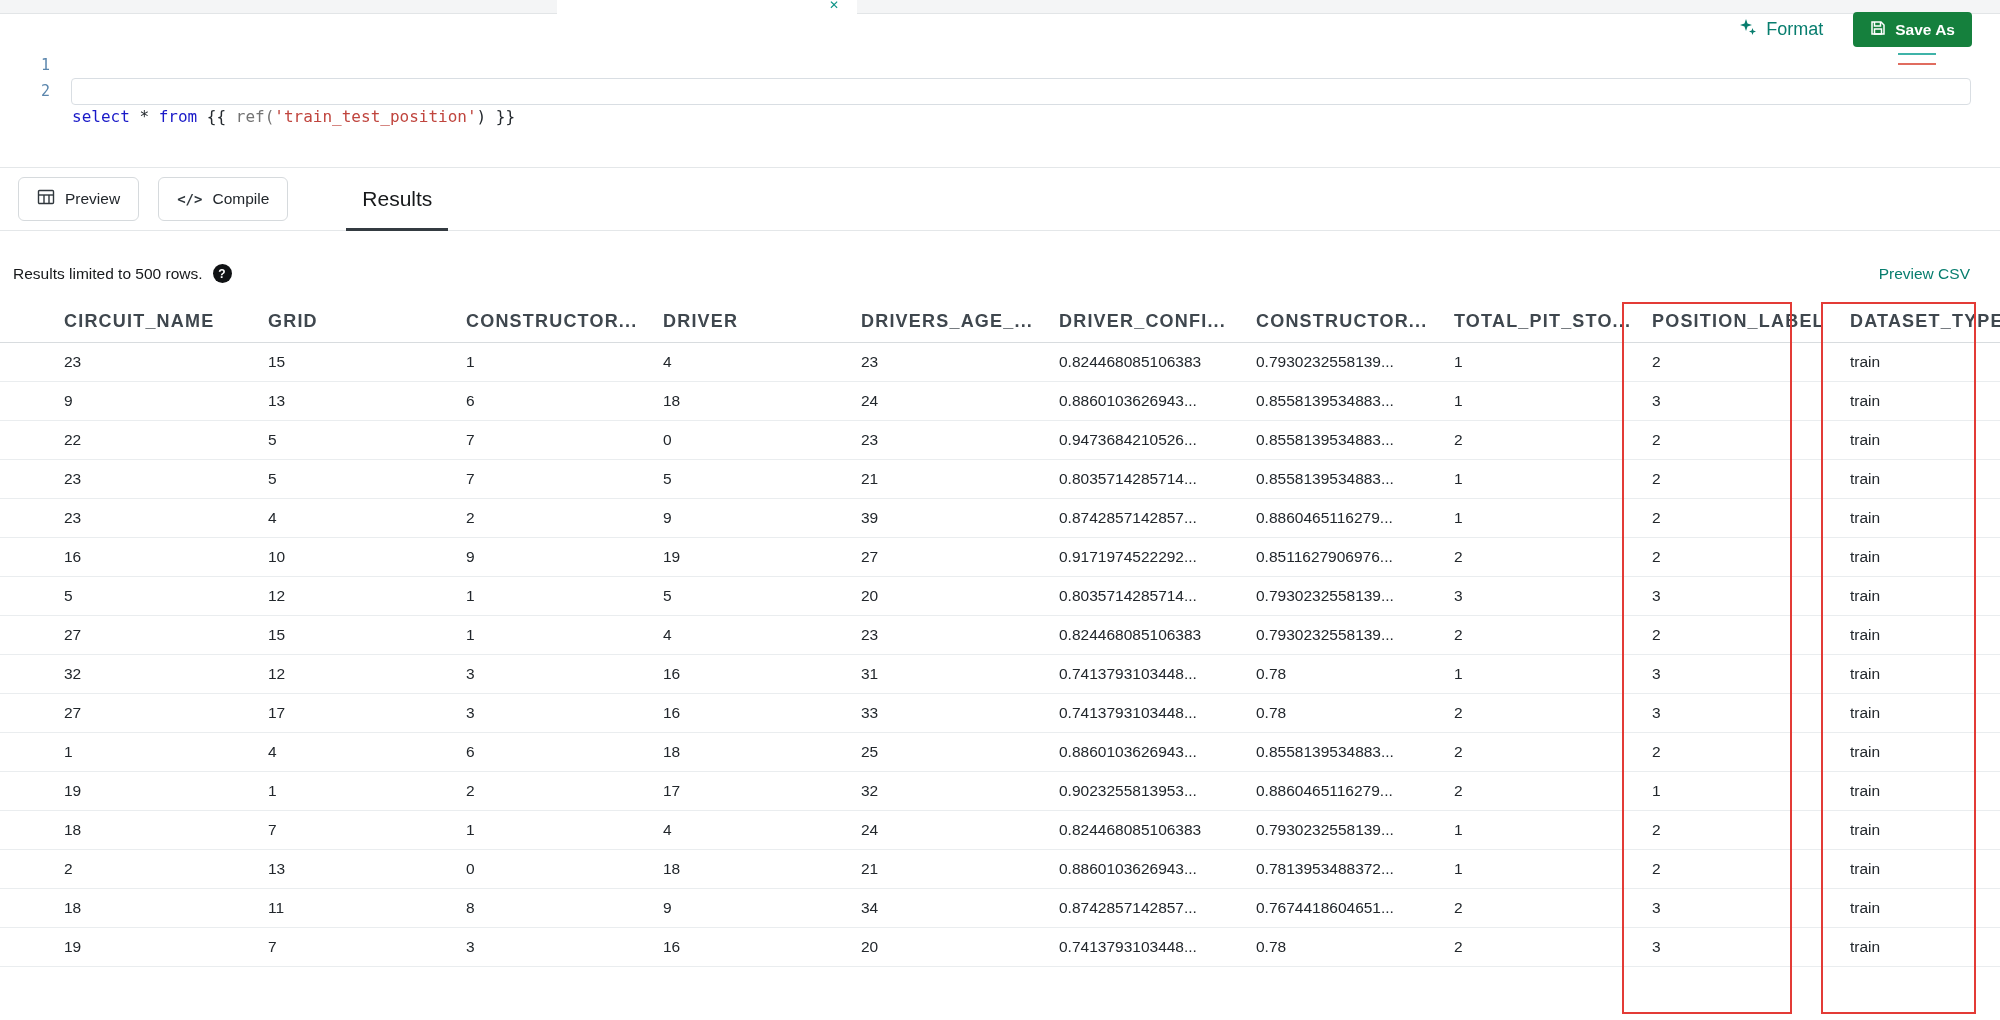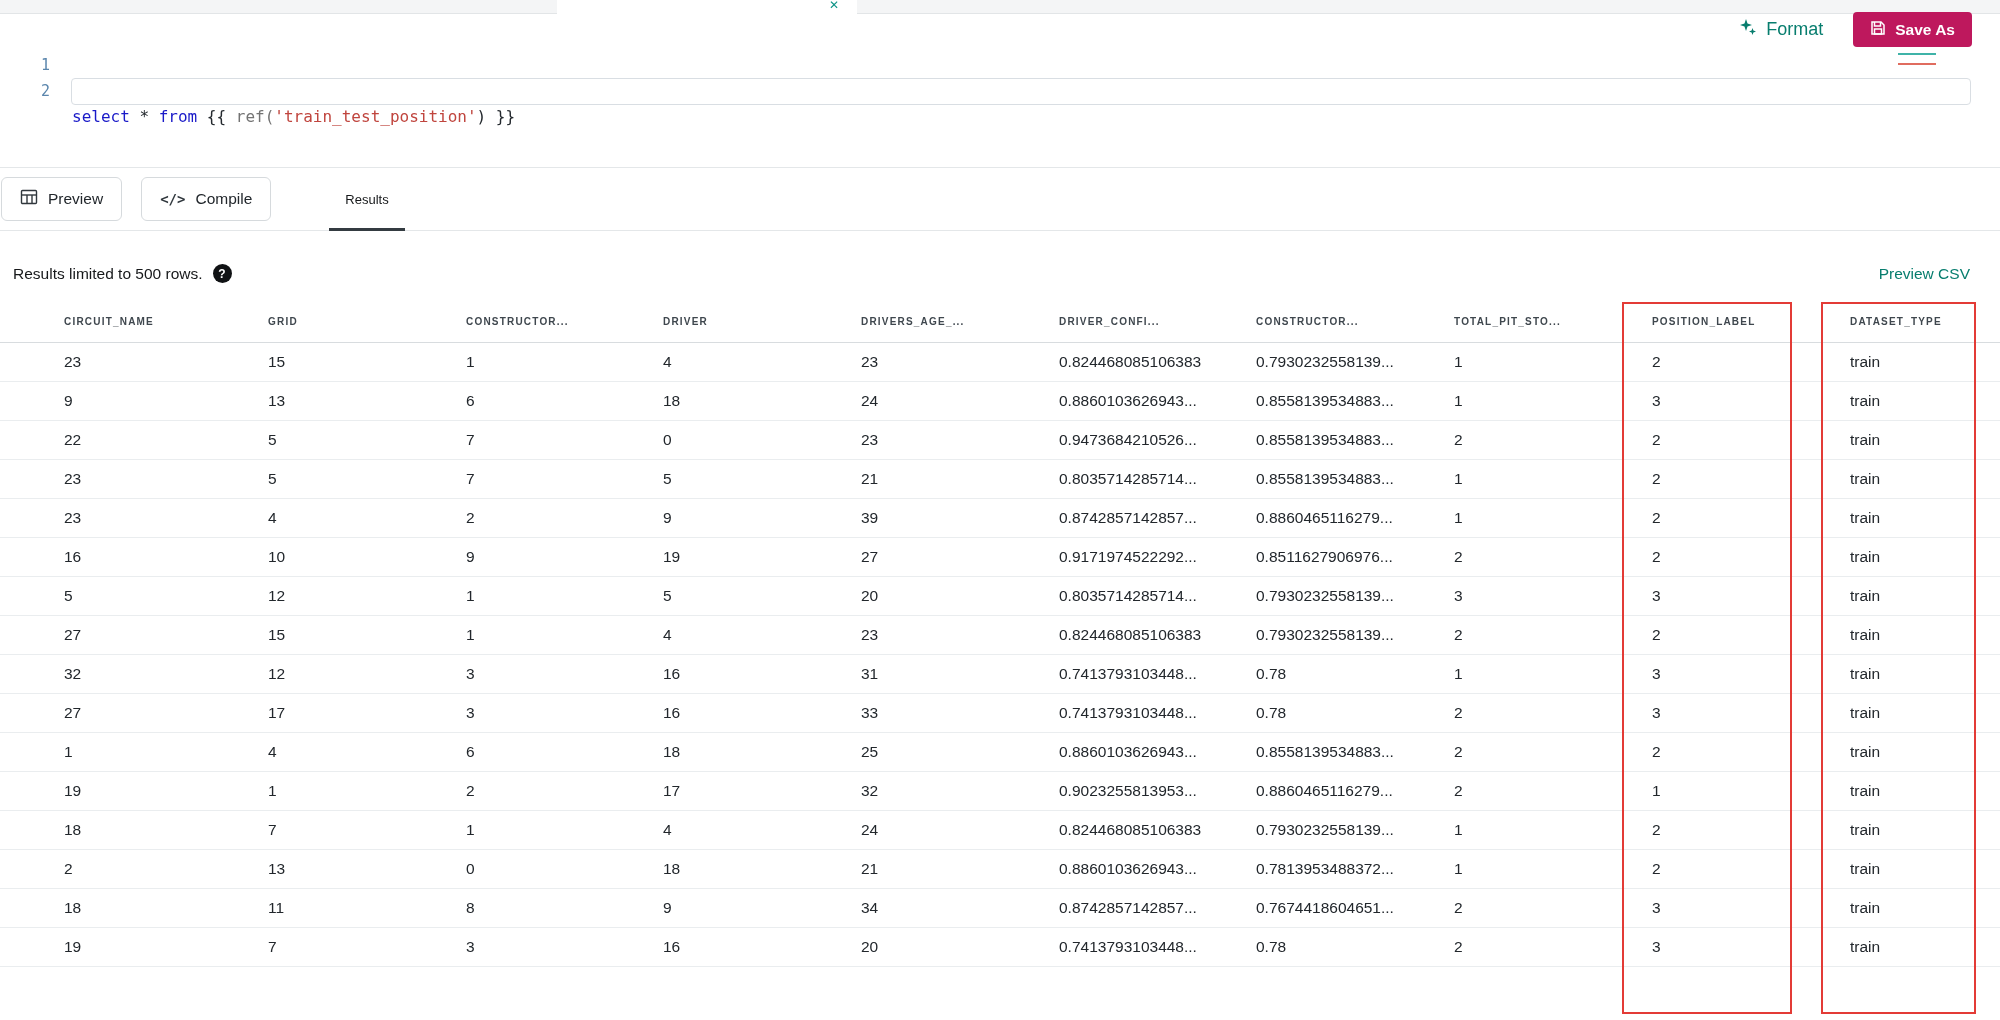--- a/index.html
+++ b/index.html
@@ -22,54 +22,54 @@
                font-family:"DejaVu Sans Mono", monospace; font-size:16px; line-height:26px; white-space:pre; }
   .code-line { height:26px; }
   .tok-kw { color:#1a1ac8; }
   .tok-plain { color:#24292e; }
   .tok-fn { color:#737373; }
   .tok-str { color:#c0453e; }
   .active-line { position:absolute; left:71px; top:63px; width:1900px; height:27px;
                  border:1px solid #d9dee3; border-radius:4px; }
   .editor-toolbar { position:absolute; top:-3px; right:28px; display:flex; align-items:center; gap:30px; }
   .format-btn { display:flex; align-items:center; gap:9px; color:#077d6e; font-size:18px; cursor:pointer; }
-  .saveas-btn { display:flex; align-items:center; gap:9px; background:#be185d; color:#fff;
+  .saveas-btn { display:flex; align-items:center; gap:9px; background:#15803d; color:#fff;
                 height:35px; padding:0 17px; border-radius:4px; font-size:15.5px; font-weight:bold;
                 border:none; cursor:pointer; }
   .lint-marks { position:absolute; top:38px; right:64px; width:38px; }
   .lint-marks .m1 { border-top:2px solid #3fb3a8; margin-bottom:8px; }
   .lint-marks .m2 { border-top:2px solid #e06c5f; }
 
   
   .pane-header { position:absolute; top:167px; left:0; right:0; height:64px;
                  border-top:1px solid #e4e7e9; border-bottom:1px solid #e4e7e9;
-                 display:flex; align-items:center; padding-left:1px; background:#fff; }
+                 display:flex; align-items:center; padding-left:18px; background:#fff; }
   .btn { display:flex; align-items:center; gap:10px; height:44px; padding:0 18px;
          background:#fff; border:1px solid #d6dadd; border-radius:6px;
          font-size:15.5px; color:#22272c; cursor:pointer; font-family:inherit; }
   .btn + .btn { margin-left:19px; }
   .compile-glyph { font-family:"DejaVu Sans Mono", monospace; font-size:14px; font-weight:bold; color:#30373d; }
   .tabs { display:flex; margin-left:58px; height:64px; gap:5px; }
-  .tab { display:flex; align-items:center; padding:0 16px; font-size:13px; color:#2a3036; cursor:pointer; }
+  .tab { display:flex; align-items:center; padding:0 16px; font-size:21px; color:#2a3036; cursor:pointer; }
   .tab.active { box-shadow: inset 0 -3px 0 #343b41; color:#16181a; }
 
   
   .results-bar { position:absolute; top:241px; left:0; right:0; height:65px;
                  display:flex; align-items:center; padding:0 30px 0 13px;
                  font-size:15.5px; color:#16181a; }
   .help-icon { width:19px; height:19px; border-radius:50%; background:#101214; color:#fff;
                font-size:12px; font-weight:bold; display:flex; align-items:center; justify-content:center;
                margin-left:10px; cursor:pointer; }
   .spacer { flex:1; }
   .download-link { color:#077d6e; font-size:15.5px; cursor:pointer; }
 
   
   .table-wrap { position:absolute; top:296px; left:0; right:0; bottom:0; overflow:hidden; }
   table { border-collapse:collapse; table-layout:fixed; width:2000px; margin-top:6px; }
-  th { height:40px; text-align:left; font-size:10px; letter-spacing:1.2px; color:#3f474e;
+  th { height:40px; text-align:left; font-size:18px; letter-spacing:1.2px; color:#3f474e;
        font-weight:bold; border-bottom:1px solid #d8dcdf; white-space:nowrap; overflow:hidden; }
   td { height:39px; font-size:15.5px; color:#22272c; border-bottom:1px solid #eaedef;
        white-space:nowrap; overflow:hidden; }
   th:first-child, td:first-child { padding-left:64px; }
   .hl { position:absolute; border:2px solid #e33b36; pointer-events:none; }
   .hl-1 { left:1622px; top:6px; width:170px; height:712px; }
   .hl-2 { left:1821px; top:6px; width:155px; height:712px; }
 </style>
 </head>
 <body>

